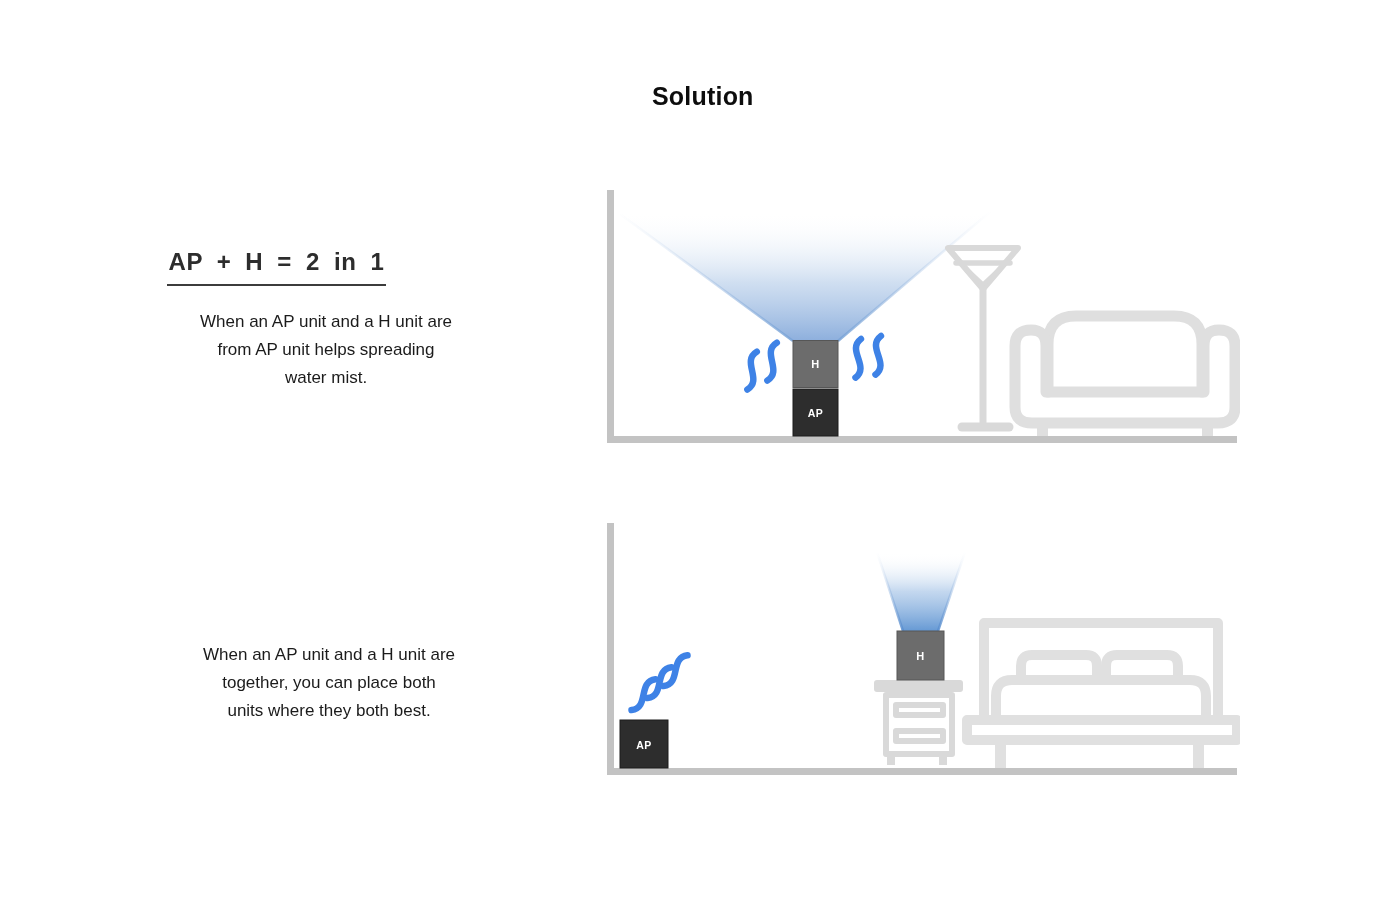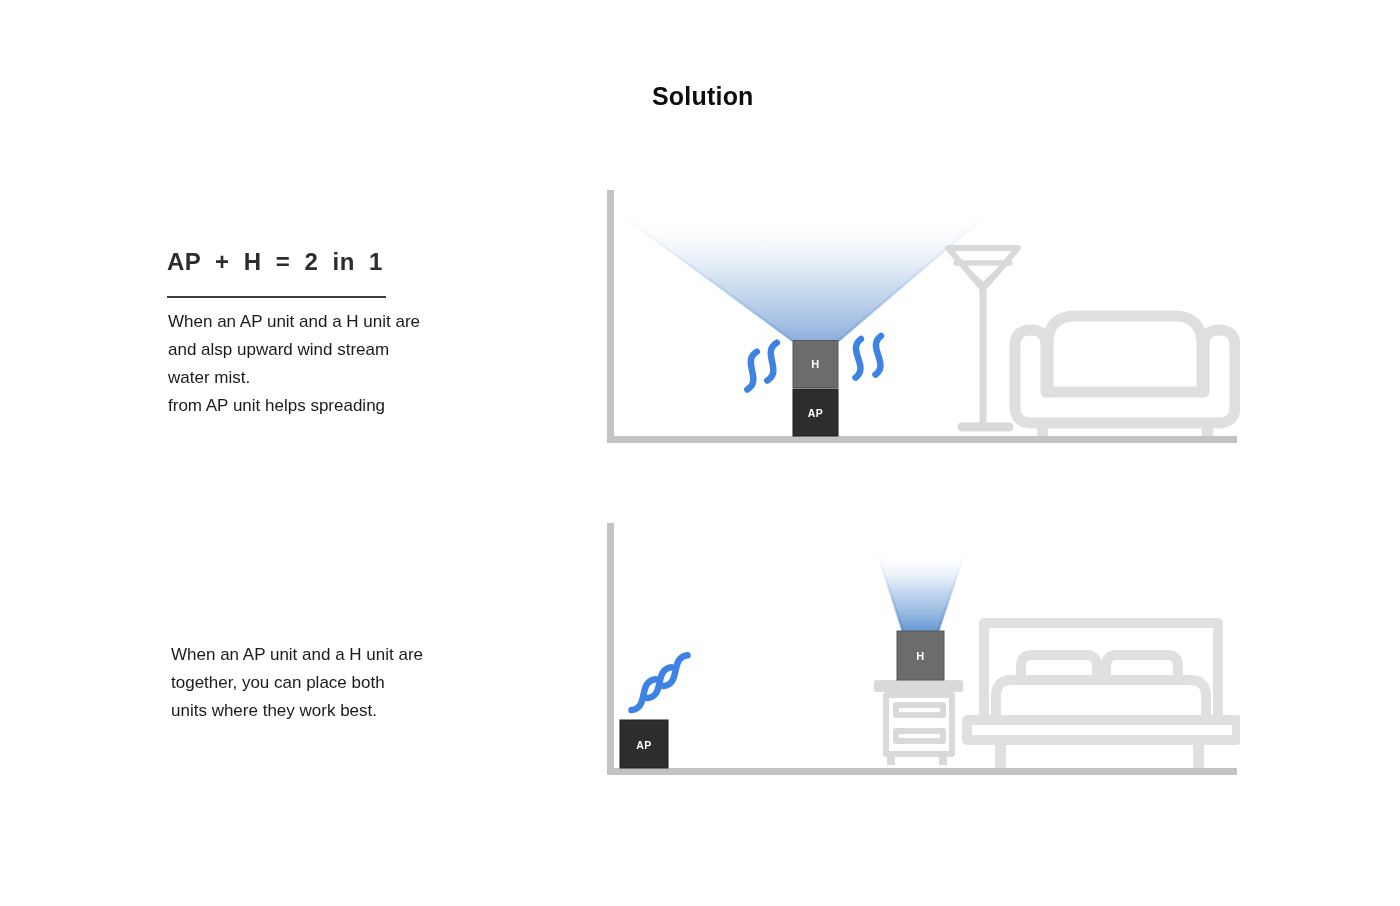--- a/index.html
+++ b/index.html
@@ -1,31 +1,32 @@
 <!DOCTYPE html>
 <html><head>
 <meta charset="utf-8">
 <style>
   html,body{margin:0;padding:0;background:#ffffff;}
   .canvas{
     position:relative;width:1400px;height:906px;background:#ffffff;overflow:hidden;
     font-family:"Liberation Sans","DejaVu Sans",sans-serif;
+    text-align:center;
   }
   .page-title{
     position:absolute;left:652px;top:82px;margin:0;
     font-size:25px;font-weight:bold;color:#0d0d0d;letter-spacing:.2px;
   }
   .section-heading{
     position:absolute;margin:0;font-size:24px;font-weight:bold;color:#2d2d2d;
     letter-spacing:.5px;word-spacing:7px;white-space:nowrap;
-    border-bottom:2px solid #3c3c3c;padding-bottom:20px;
+    border-bottom:2px solid #3c3c3c;padding-bottom:8px;
   }
   .h1-pos{left:167px;top:248px;width:219px;}
   .h2-pos{left:167px;top:580px;width:317px;}
-  .body-block{position:absolute;color:#1b1b1b;font-size:17px;line-height:28px;}
+  .body-block{position:absolute;color:#1b1b1b;font-size:17px;line-height:28px;margin-left:32px;}
   .b1-pos{left:168px;top:308px;}
   .b2-pos{left:171px;top:641px;}
   .illus{position:absolute;}
   .illus1{left:600px;top:180px;width:640px;height:276px;}
   .illus2{left:600px;top:515px;width:640px;height:265px;}
   svg{display:block;}
   .unit-label{
     font-family:"Liberation Sans","DejaVu Sans",sans-serif;
     font-weight:bold;fill:#ffffff;letter-spacing:.5px;
   }
@@ -33,29 +34,28 @@
 </head>
 <body>
 
 <div class="canvas">
 
   <h1 class="page-title">Solution</h1>
 
   <h2 class="section-heading h1-pos">AP + H = 2 in 1</h2>
   <div class="body-block b1-pos">
     <div>When an AP unit and a H unit are</div>
-    <div>and alsp upward wind stream</div>
+    <div>from AP unit helps spreading</div>
     <div>water mist.</div>
-    <div>from AP unit helps spreading</div>
   </div>
 
   <div class="body-block b2-pos">
     <div>When an AP unit and a H unit are</div>
     <div>together, you can place both</div>
-    <div>units where they work best.</div>
+    <div>units where they both best.</div>
   </div>
 
   <div class="illus illus1">
     <svg width="640" height="276" viewBox="0 0 640 276">
       <defs>
         <linearGradient id="g1" gradientUnits="userSpaceOnUse" x1="0" y1="161" x2="0" y2="31">
           <stop offset="0" stop-color="#83a8da" stop-opacity="0.92"></stop>
           <stop offset="0.45" stop-color="#b6cde9" stop-opacity="0.65"></stop>
           <stop offset="1" stop-color="#ffffff" stop-opacity="0"></stop>
         </linearGradient>

